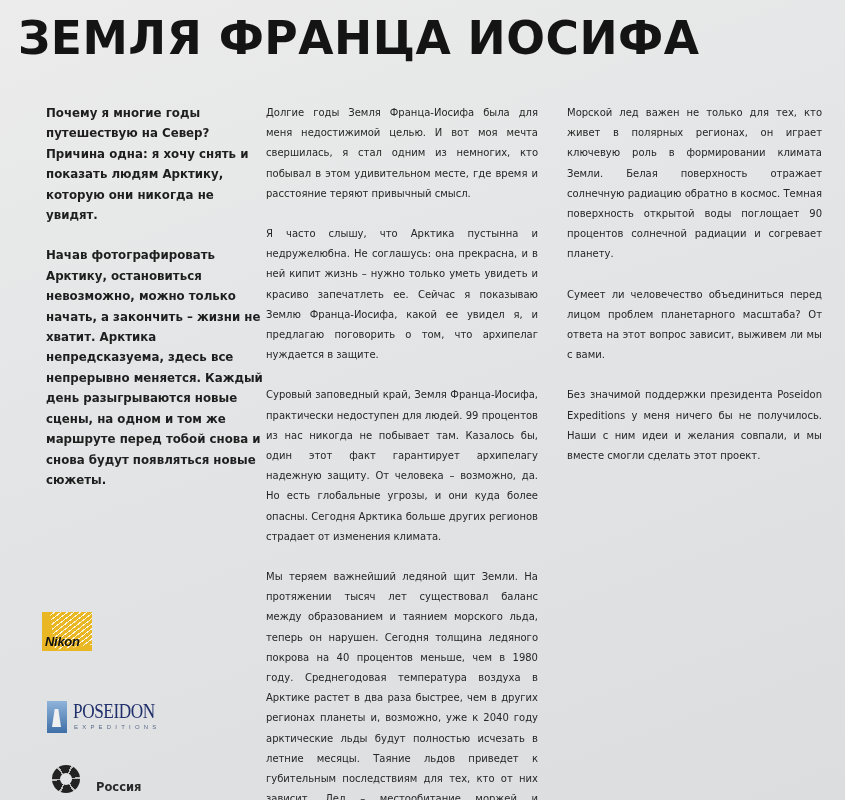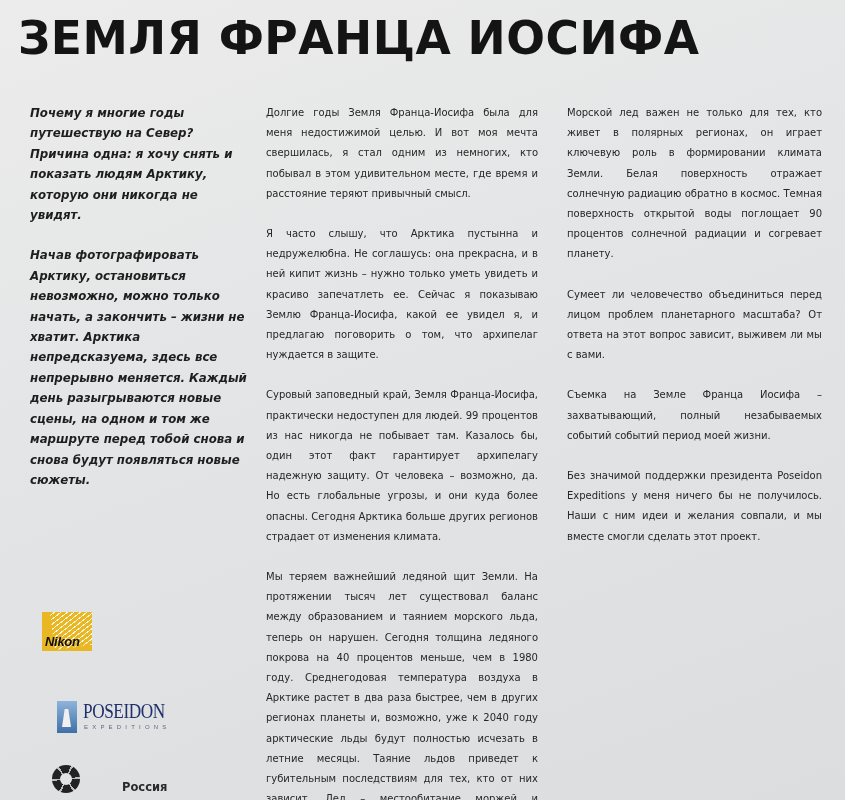--- a/index.html
+++ b/index.html
@@ -11,40 +11,40 @@
     position: relative;
   }
   .title {
     position: absolute; left: 18px; top: 10px;
     font-family: "DejaVu Sans", sans-serif;
     font-weight: bold; font-size: 47px; letter-spacing: 0.5px;
     color: #141414; white-space: nowrap;
     transform: scaleX(0.97); transform-origin: left top;
   }
   .col { position: absolute; top: 103px; }
-  .col1 { left: 30px; width: 222px; font-style: italic; }
+  .col1 { left: 46px; width: 222px; }
   .col2 { left: 266px; width: 272px; }
   .col3 { left: 567px; width: 255px; }
   .col p {
     margin: 0 0 20px 0; font-size: 10px; line-height: 20.2px;
   }
   .col1 p { font-weight: 600; font-size: 11.8px; line-height: 20.4px; margin-bottom: 20px; }
   .col2 p, .col3 p { text-align: justify; font-weight: normal; color: #262626; }
   .logo { position: absolute; }
   .nikon { left: 42px; top: 612px; width: 50px; height: 39px; background: #e9b723; overflow: hidden; }
   .nikon .rays {
     position: absolute; left: 10px; top: -6px; width: 60px; height: 40px;
     background: repeating-linear-gradient(150deg, rgba(255,255,255,0.85) 0 1px, rgba(255,255,255,0) 1px 4px);
     transform: rotate(-8deg);
   }
   .nikon .word {
     position: absolute; left: 3px; bottom: 2px; font-family: "Liberation Sans", sans-serif;
     font-weight: bold; font-style: italic; font-size: 13px; color: #111; letter-spacing: -0.3px;
   }
-  .poseidon { left: 57px; top: 699px; width: 110px; height: 38px; }
+  .poseidon { left: 47px; top: 699px; width: 110px; height: 38px; }
   .poseidon .ship {
     position: absolute; left: 0; top: 2px; width: 20px; height: 32px;
     background: linear-gradient(180deg, #8fb4da 0%, #3f6fa8 100%);
   }
   .poseidon .ship::after {
     content: ""; position: absolute; left: 5px; top: 8px; width: 9px; height: 18px; background: #f0f0f0;
     clip-path: polygon(30% 0, 70% 0, 100% 100%, 0 100%);
   }
   .poseidon .name {
     position: absolute; left: 26px; top: 0; font-family: "Liberation Serif", serif;
@@ -59,21 +59,21 @@
     position: absolute; left: 0; top: 3px; width: 28px; height: 28px; border-radius: 50%;
     background: conic-gradient(#222 0 20deg, #bbb 20deg 30deg, #222 30deg 80deg, #bbb 80deg 90deg, #222 90deg 140deg, #bbb 140deg 150deg, #222 150deg 200deg, #bbb 200deg 210deg, #222 210deg 260deg, #bbb 260deg 270deg, #222 270deg 320deg, #bbb 320deg 330deg, #222 330deg 360deg);
   }
   .pervo .aperture::after {
     content: ""; position: absolute; left: 8px; top: 8px; width: 12px; height: 12px; border-radius: 50%; background: #e2e3e4;
   }
   .pervo .line1, .pervo .line2 {
     position: absolute; left: 44px; font-family: "DejaVu Sans", sans-serif; font-weight: bold; font-size: 11.5px; color: #2a2a2a;
   }
   .pervo .line1 { top: 4px; margin-top: 40px; }
-  .pervo .line2 { top: 18px; margin-left: 26px; }
+  .pervo .line2 { top: 18px; }
 </style>
 </head>
 <body>
 
 <div class="title">ЗЕМЛЯ ФРАНЦА ИОСИФА</div>
 
 <div class="col col1">
   <p>Почему я многие годы путешествую на Север? Причина одна: я хочу снять и показать людям Арктику, которую они никогда не увидят.</p>
   <p>Начав фотографировать Арктику, остановиться невозможно, можно только начать, а закончить – жизни не хватит. Арктика непредсказуема, здесь все непрерывно меняется. Каждый день разыгрываются новые сцены, на одном и том же маршруте перед тобой снова и снова будут появляться новые сюжеты.</p>
 </div>
@@ -81,21 +81,20 @@
 <div class="col col2">
   <p>Долгие годы Земля Франца-Иосифа была для меня недостижимой целью. И вот моя мечта свершилась, я стал одним из немногих, кто побывал в этом удивительном месте, где время и расстояние теряют привычный смысл.</p>
   <p>Я часто слышу, что Арктика пустынна и недружелюбна. Не соглашусь: она прекрасна, и в ней кипит жизнь – нужно только уметь увидеть и красиво запечатлеть ее. Сейчас я показываю Землю Франца-Иосифа, какой ее увидел я, и предлагаю поговорить о том, что архипелаг нуждается в защите.</p>
   <p>Суровый заповедный край, Земля Франца-Иосифа, практически недоступен для людей. 99 процентов из нас никогда не побывает там. Казалось бы, один этот факт гарантирует архипелагу надежную защиту. От человека – возможно, да. Но есть глобальные угрозы, и они куда более опасны. Сегодня Арктика больше других регионов страдает от изменения климата.</p>
   <p>Мы теряем важнейший ледяной щит Земли. На протяжении тысяч лет существовал баланс между образованием и таянием морского льда, теперь он нарушен. Сегодня толщина ледяного покрова на 40 процентов меньше, чем в 1980 году. Среднегодовая температура воздуха в Арктике растет в два раза быстрее, чем в других регионах планеты и, возможно, уже к 2040 году арктические льды будут полностью исчезать в летние месяцы. Таяние льдов приведет к губительным последствиям для тех, кто от них зависит. Лед – местообитание моржей и охотничьи угодья самого крупного наземного плотоядного, белого медведя. Если лед исчезнет, не станет обоих видов.</p>
 </div>
 
 <div class="col col3">
   <p>Морской лед важен не только для тех, кто живет в полярных регионах, он играет ключевую роль в формировании климата Земли. Белая поверхность отражает солнечную радиацию обратно в космос. Темная поверхность открытой воды поглощает 90 процентов солнечной радиации и согревает планету.</p>
   <p>Сумеет ли человечество объединиться перед лицом проблем планетарного масштаба? От ответа на этот вопрос зависит, выживем ли мы с вами.</p>
-  <p>Съемка на Земле Франца Иосифа – захватывающий, полный незабываемых событий событий период моей жизни.</p>
   <p>Без значимой поддержки президента Poseidon Expeditions у меня ничего бы не получилось. Наши с ним идеи и желания совпали, и мы вместе смогли сделать этот проект.</p>
 
 </div>
 
 <div class="logo nikon">
   <div class="rays"></div>
   <div class="word">Nikon</div>
 </div>
 
 <div class="logo poseidon">

